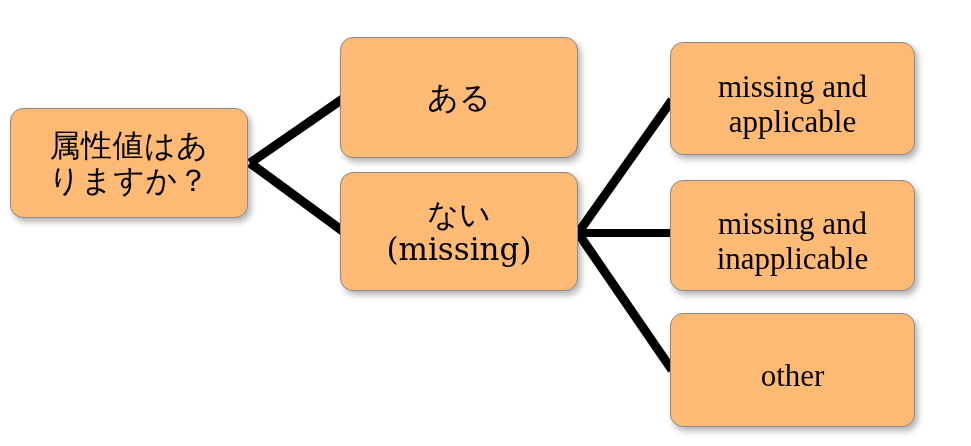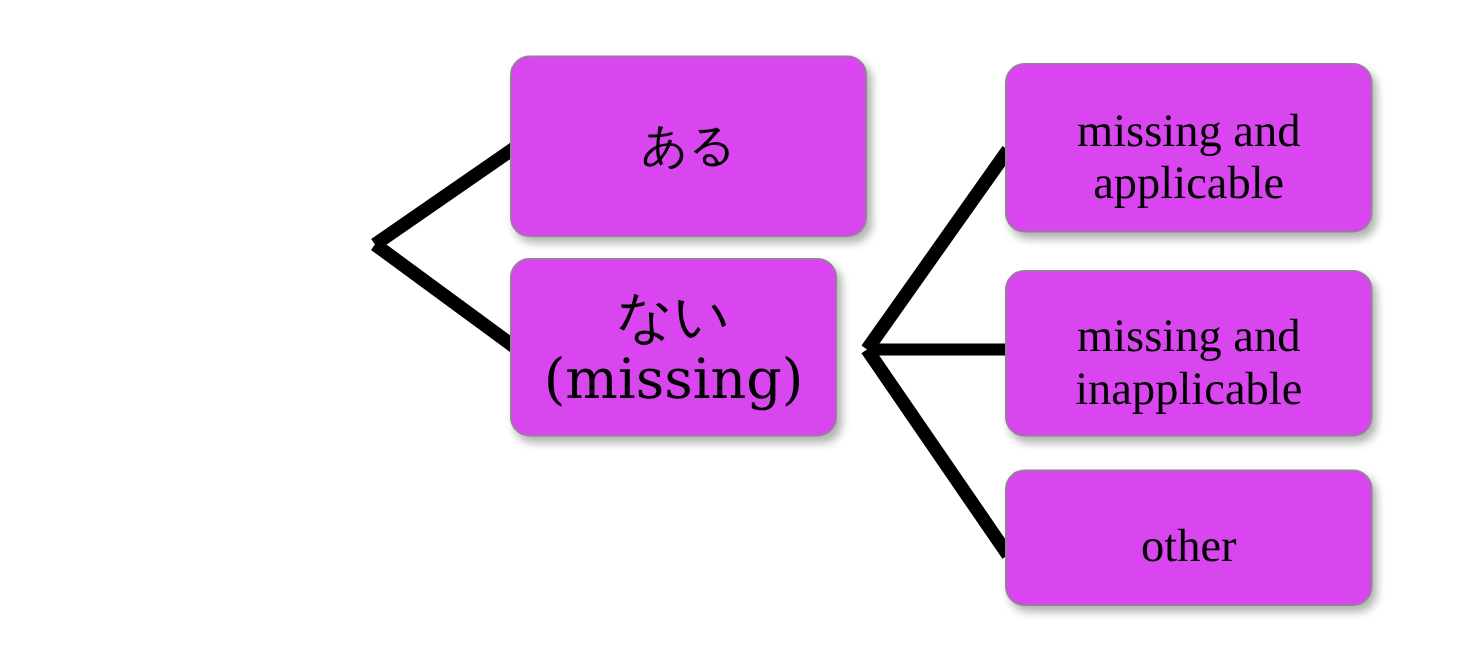--- a/index.html
+++ b/index.html
@@ -24,21 +24,21 @@
     position: absolute;
     left: 0; top: 0;
     width: 971px;
     height: 446px;
     z-index: 1;
     pointer-events: none;
   }
   .node {
     position: absolute;
     box-sizing: border-box;
-    background: #d946ef;
+    background: #fdba74;
     border: 1.4px solid #8a8a8a;
     border-radius: 13px;
     box-shadow: 3px 4px 6px rgba(0,0,0,0.30);
     z-index: 2;
     display: flex;
     align-items: center;
     justify-content: center;
     text-align: center;
     color: #000000;
     line-height: 1.12;
@@ -63,49 +63,53 @@
   #node-question {
     left: 10px;  top: 108px;  width: 238px; height: 110px;
     font-size: 31px;
     letter-spacing: 0.5px;
   }
   #node-exists {
     left: 340px; top: 37px;   width: 238px; height: 121px;
     font-size: 31px;
   }
   #node-missing {
-    left: 340px; top: 172px;  width: 218px; height: 119px;
-    font-size: 37px;
+    left: 340px; top: 172px;  width: 238px; height: 119px;
+    font-size: 31px;
   }
   #node-missing-applicable {
     left: 670px; top: 42px;   width: 245px; height: 113px;
     font-size: 31px;
   }
   #node-missing-inapplicable {
     left: 670px; top: 180px;  width: 245px; height: 111px;
     font-size: 31px;
   }
   #node-other {
-    left: 670px; top: 313px;  width: 245px; height: 91px;
+    left: 670px; top: 313px;  width: 245px; height: 114px;
     font-size: 31px;
   }
 </style>
 </head>
 <body>
 
 <div id="canvas">
 
   <svg id="connectors" viewBox="0 0 971 446" width="971" height="446" xmlns="http://www.w3.org/2000/svg">
     <line x1="250" y1="163" x2="344" y2="98" stroke="#000000" stroke-width="9" stroke-linecap="butt"></line>
     <line x1="250" y1="163" x2="344" y2="232" stroke="#000000" stroke-width="9" stroke-linecap="butt"></line>
     <line x1="578" y1="233" x2="672" y2="100" stroke="#000000" stroke-width="9" stroke-linecap="butt"></line>
     <line x1="578" y1="233" x2="676" y2="233" stroke="#000000" stroke-width="8" stroke-linecap="butt"></line>
     <line x1="578" y1="233" x2="672" y2="370" stroke="#000000" stroke-width="9" stroke-linecap="butt"></line>
   </svg>
 
+  <div class="node" id="node-question">
+    <span class="label jp">属性値はあ
+りますか？</span>
+  </div>
 
   <div class="node" id="node-exists">
     <span class="label jp">ある</span>
   </div>
 
   <div class="node" id="node-missing">
     <span class="label jp">ない
 (missing)</span>
   </div>
 

